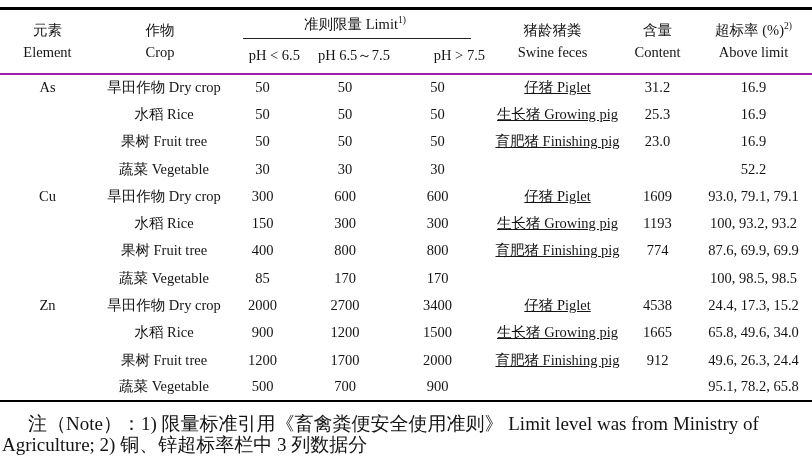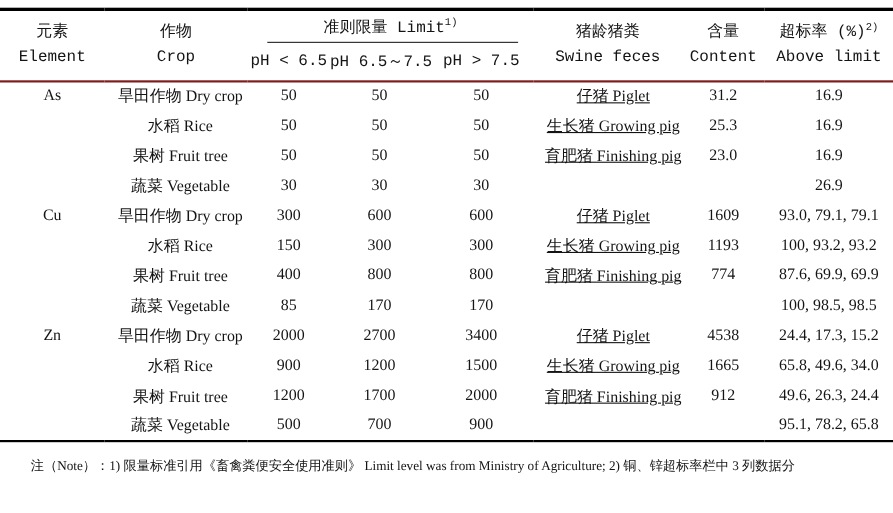--- a/index.html
+++ b/index.html
@@ -17,49 +17,49 @@
     box-sizing: border-box;
     overflow: hidden;
   }
   table.limits {
     width: 812px;
     border-collapse: collapse;
     table-layout: fixed;
     border-top: 3px solid #000;
     border-bottom: 2px solid #000;
   }
-  thead { border-bottom: 2px solid #7f1d1d; font-family: Liberation Mono, monospace; }
+  thead { border-bottom: 2px solid #a21caf; }
   th, td {
     padding: 0;
     font-size: 14.5px;
     font-weight: normal;
     vertical-align: middle;
     white-space: nowrap;
     overflow: visible;
   }
   .hline { line-height: 22px; text-align: center; }
   tr.hrow1 { height: 30px; }
   tr.hrow2 { height: 35px; }
   th.h-limit { position: relative; text-align: center; }
   .limit-underline {
     position: absolute;
     left: 18px; right: 14px; bottom: 0;
     border-bottom: 1.5px solid #222;
   }
-  th.h-ph { text-align: center; }
+  th.h-ph { text-align: right; }
   tbody tr { height: 27.3px; margin-left: 40px; }
   td.c-el   { text-align: center; }
   td.c-crop { text-align: center; padding-left: 8px; }
   td.c-num  { text-align: center; }
   td.c-swine{ text-align: center; padding-left: 10px; text-decoration: underline; }
   sup { font-size: 9.5px; line-height: 0; }
   .note {
     margin-top: 11px;
     padding: 0 2px;
-    font-size: 12px;
+    font-size: 19px;
     line-height: 21px;
   }
   .note-line1 { text-indent: 26px; }
 </style>
 </head>
 <body>
 
 <div class="page">
 
   <table class="limits">
@@ -138,21 +138,21 @@
         <td class="c-num">16.9</td>
       </tr>
       <tr>
         <td class="c-el"></td>
         <td class="c-crop">蔬菜 Vegetable</td>
         <td class="c-num">30</td>
         <td class="c-num">30</td>
         <td class="c-num">30</td>
         <td class="c-swine"></td>
         <td class="c-num"></td>
-        <td class="c-num">26.9</td>
+        <td class="c-num">52.2</td>
       </tr>
       <tr>
         <td class="c-el">Cu</td>
         <td class="c-crop">旱田作物 Dry crop</td>
         <td class="c-num">300</td>
         <td class="c-num">600</td>
         <td class="c-num">600</td>
         <td class="c-swine">仔猪 Piglet</td>
         <td class="c-num">1609</td>
         <td class="c-num">93.0, 79.1, 79.1</td>

